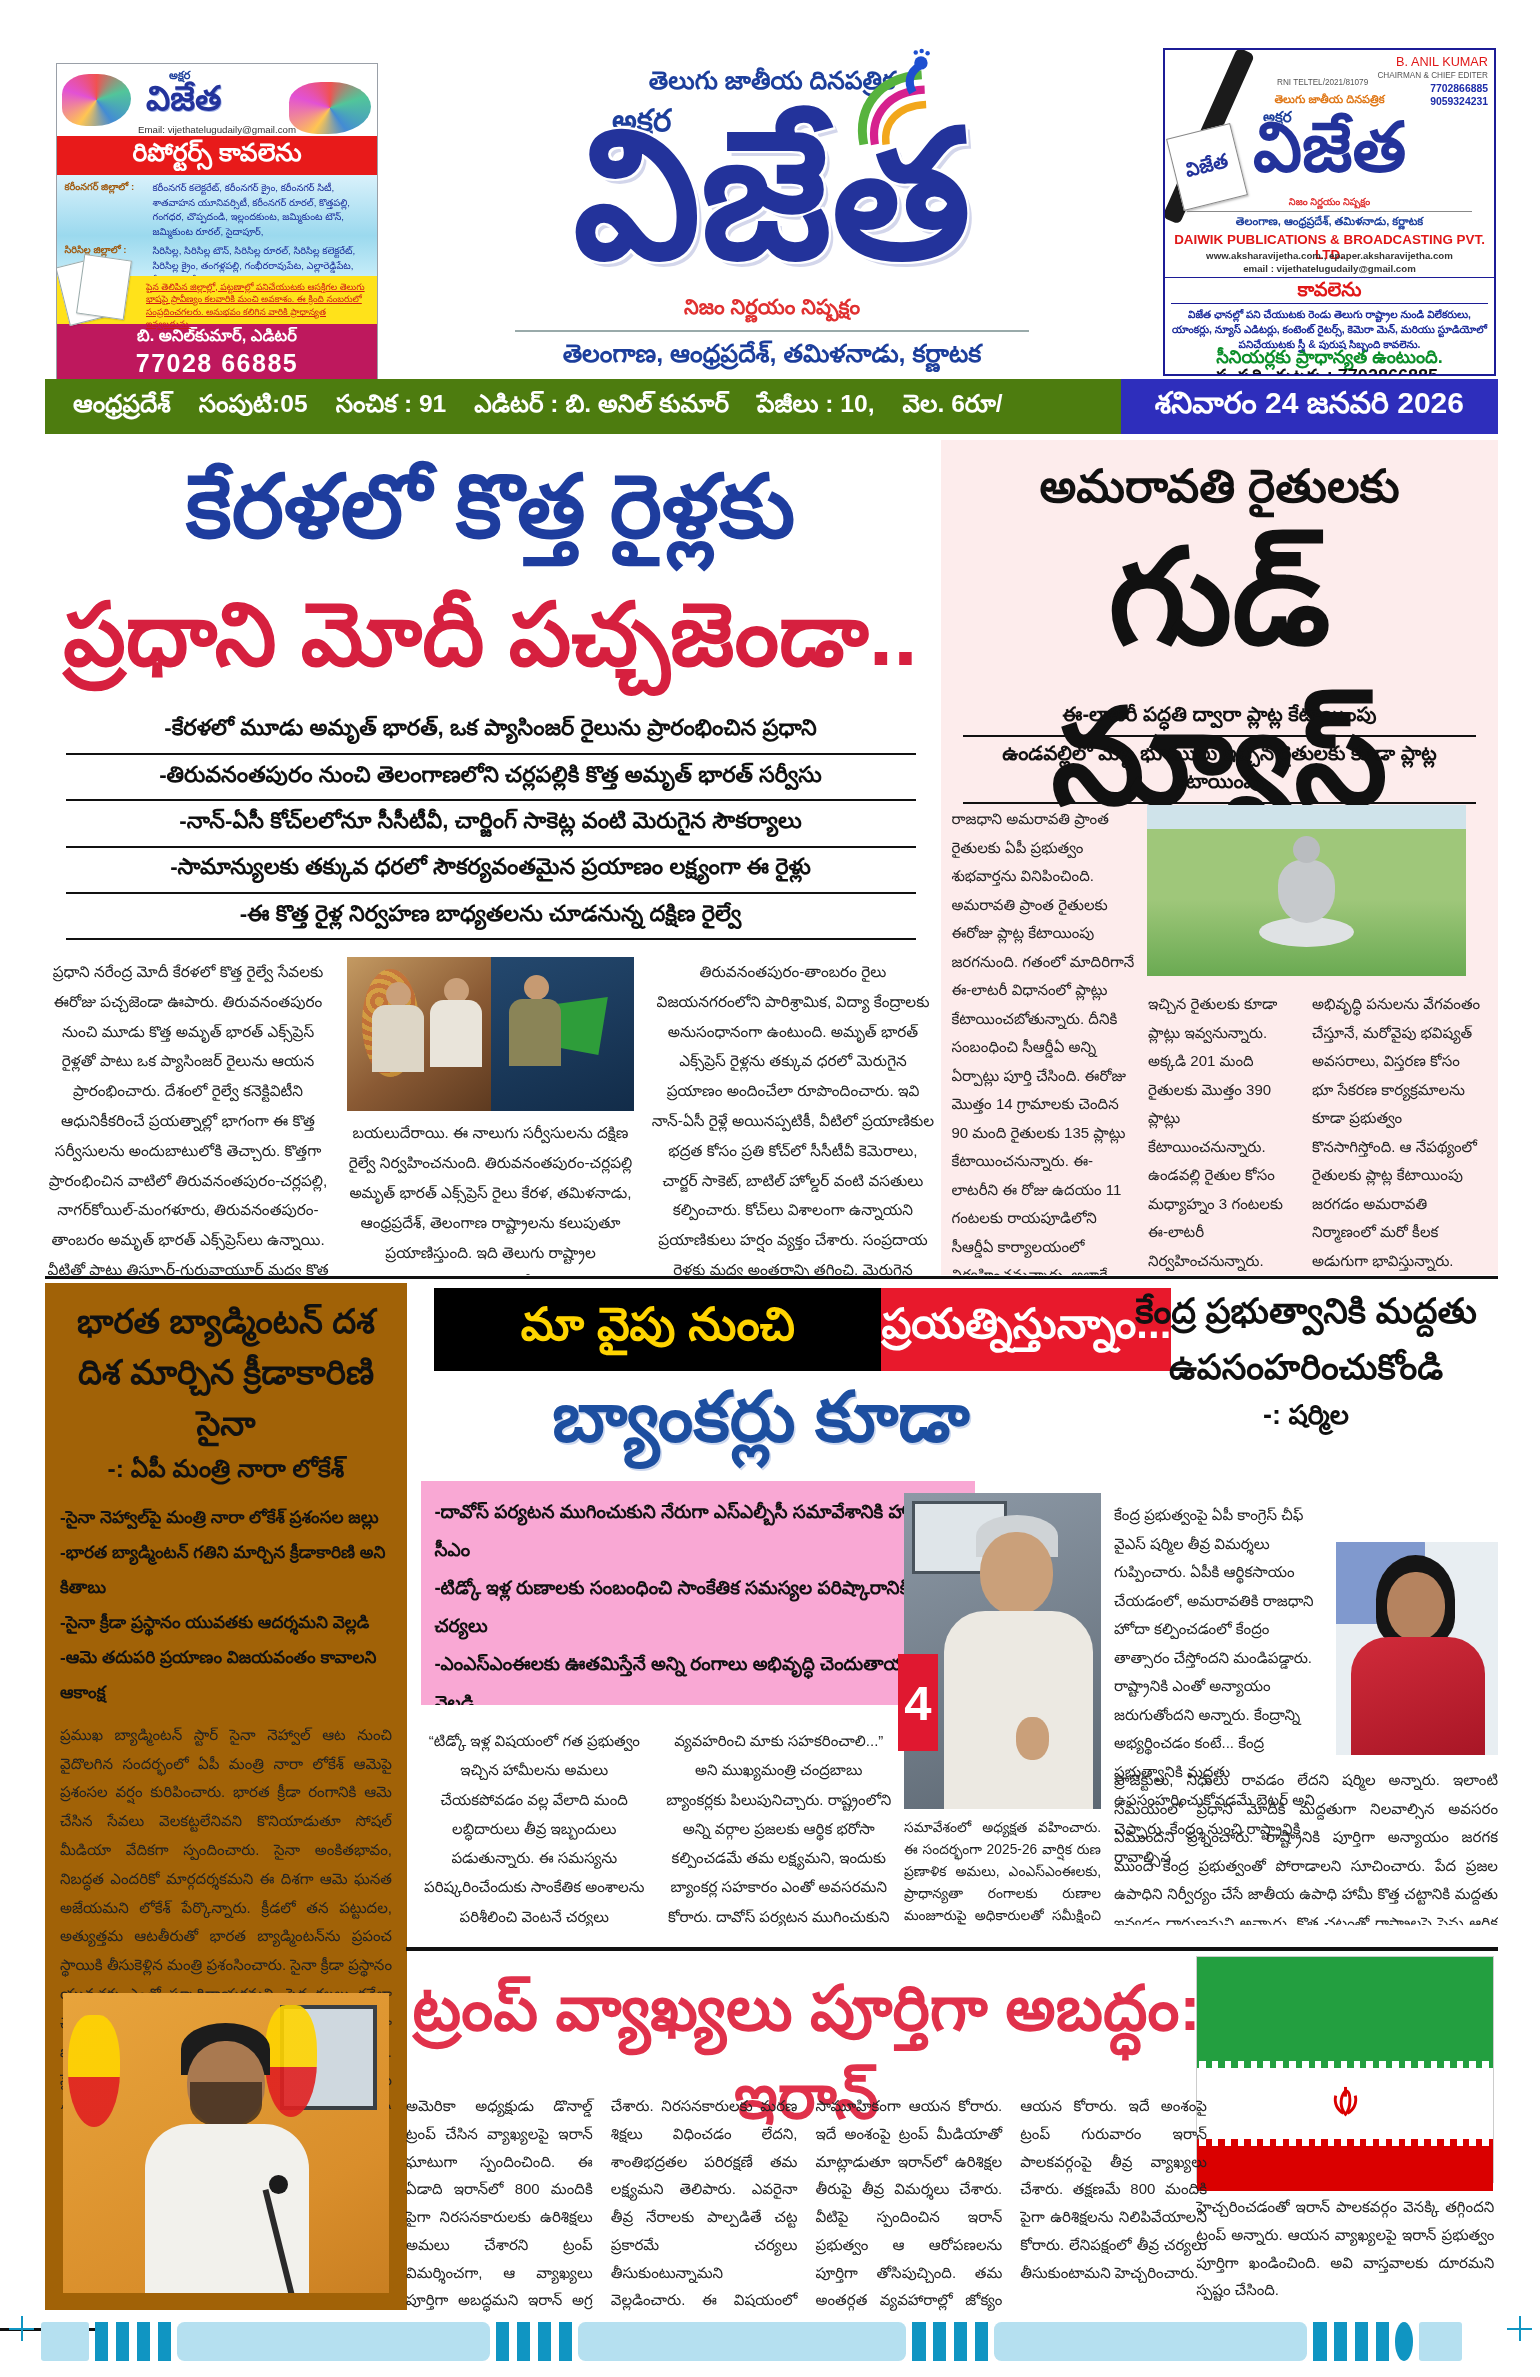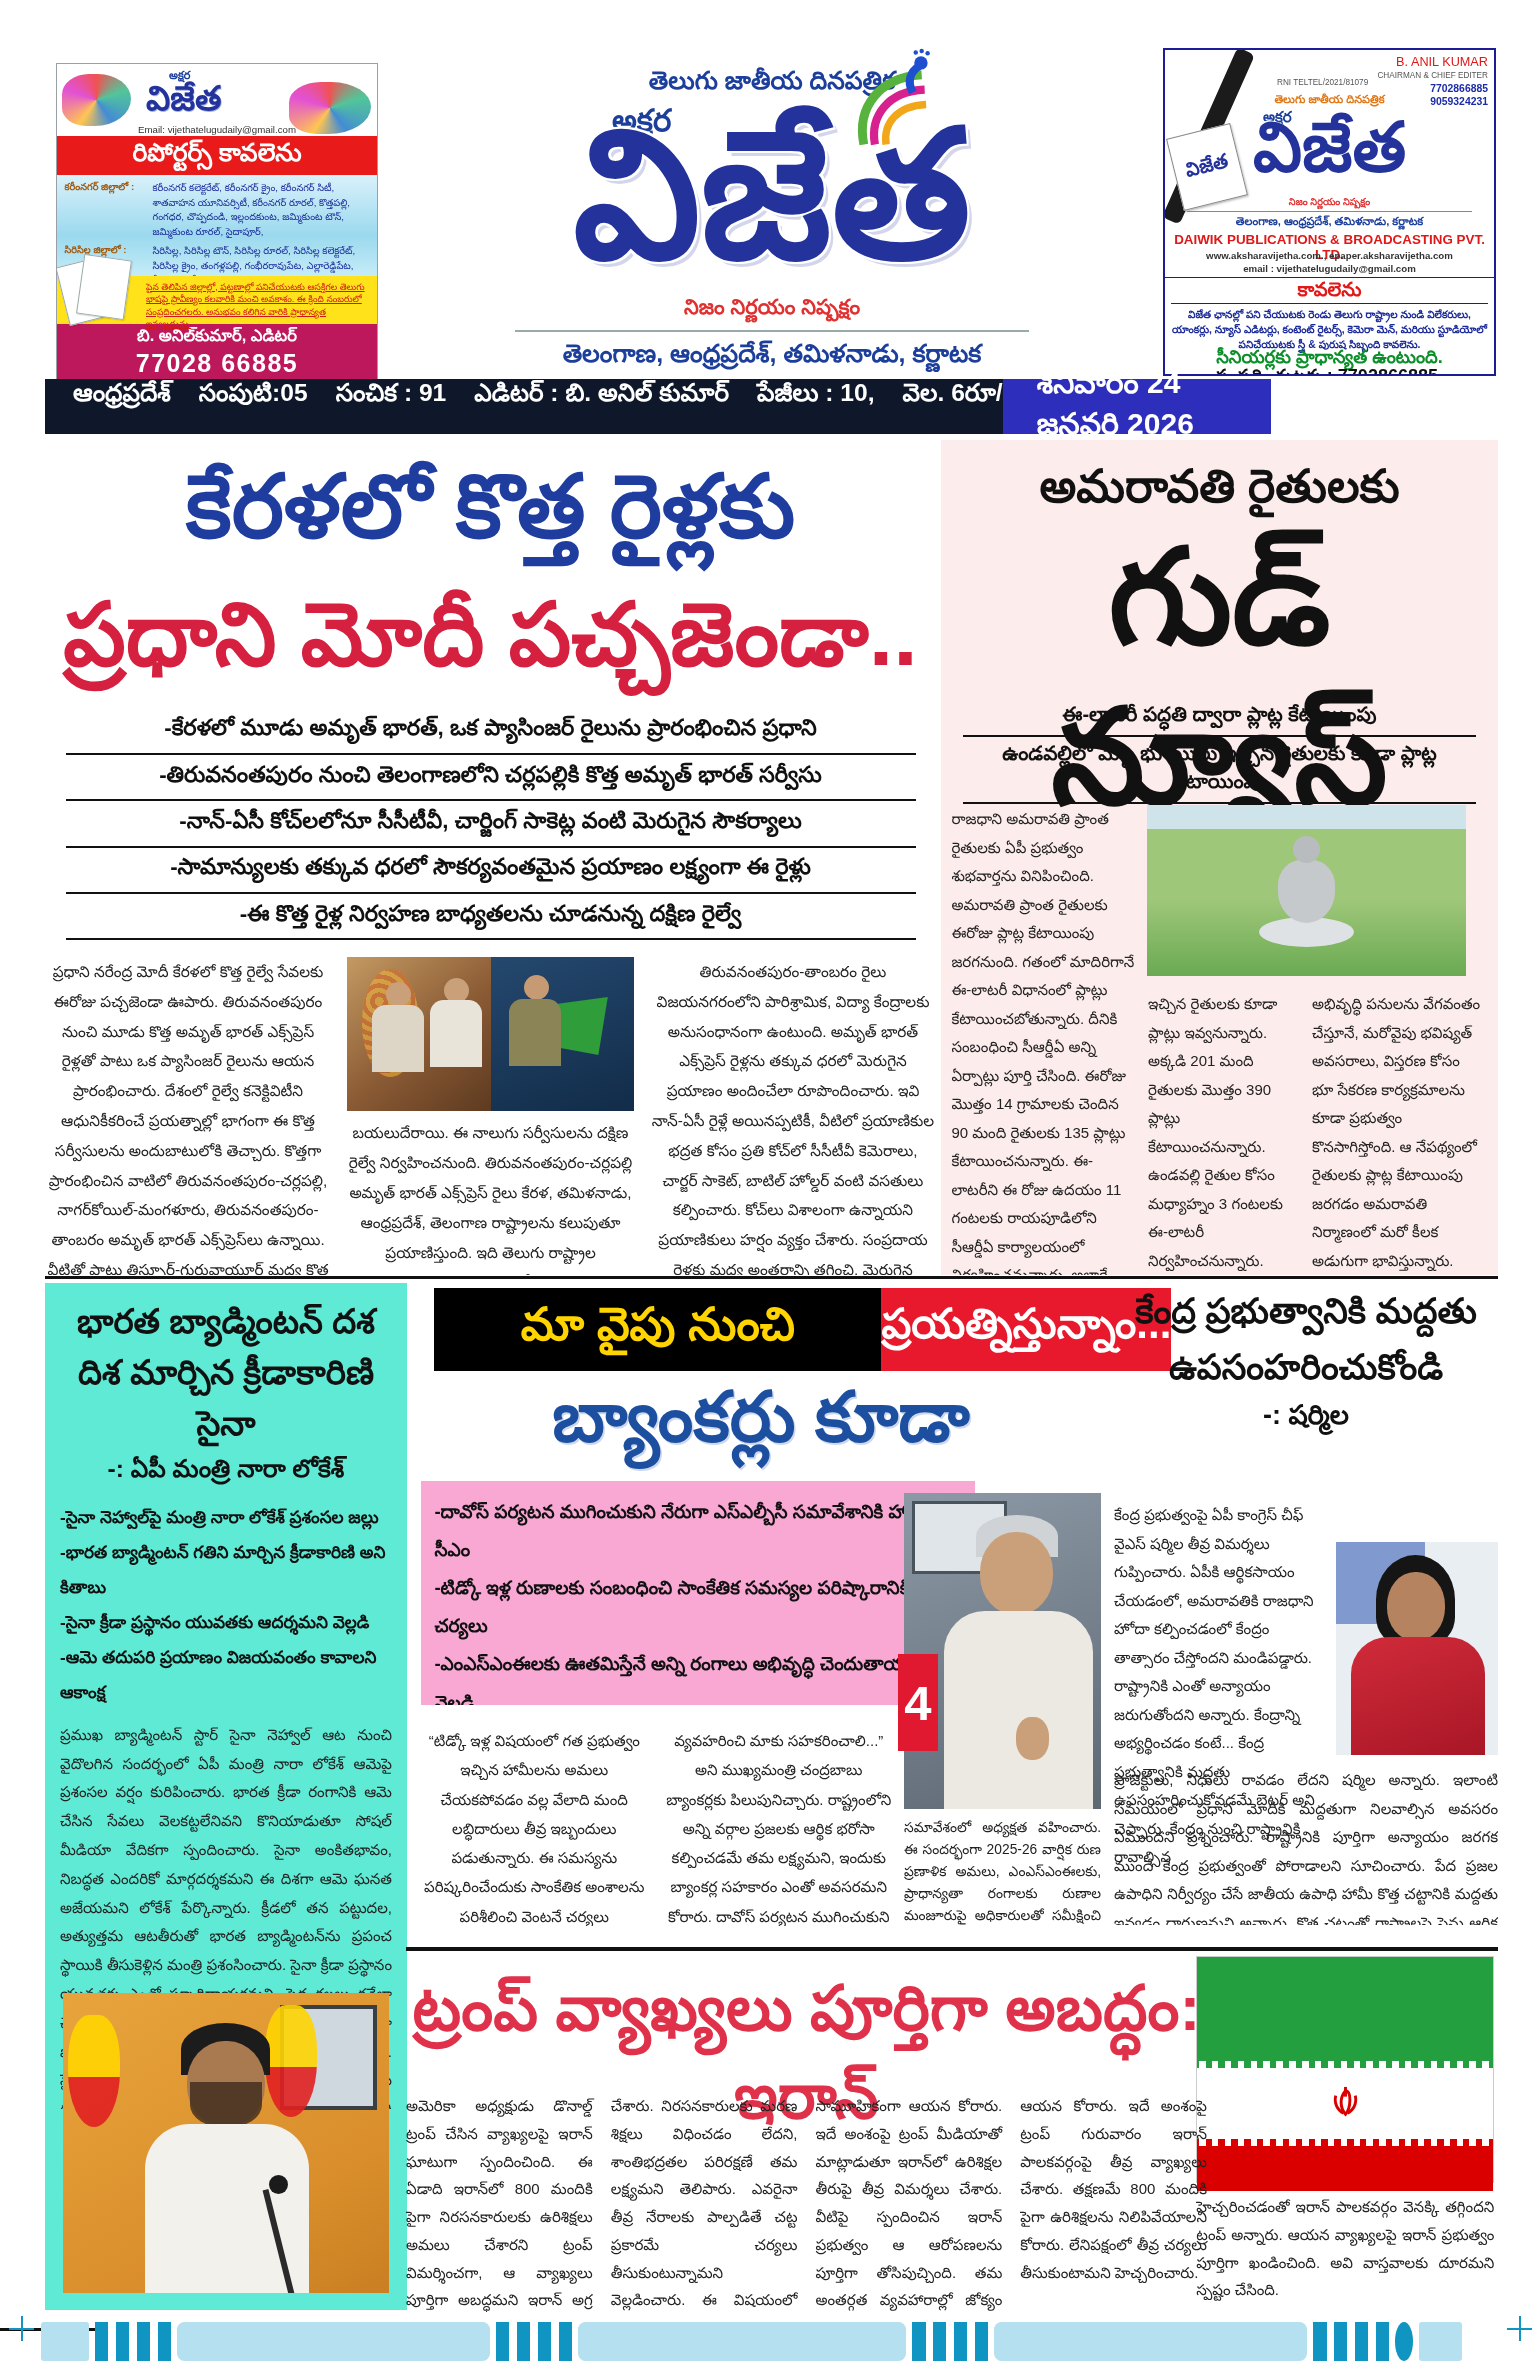--- a/index.html
+++ b/index.html
@@ -66,22 +66,22 @@
   .rad-urls{position:absolute;left:0;right:0;top:200px;text-align:center;font-size:9.7px;font-weight:bold;color:#333;}
   .rad-email{position:absolute;left:0;right:0;top:213px;text-align:center;font-size:9.7px;font-weight:bold;color:#333;}
   .rad-want{position:absolute;left:0;right:0;top:227px;text-align:center;font-size:19.4px;font-weight:900;color:#e01818;
             border-top:1.5px solid #1c1c96;}
   .rad-body{position:absolute;left:6px;right:6px;top:253px;text-align:center;font-size:10.4px;font-weight:bold;
             color:#1a2a9a;line-height:1.45;border-top:1.5px solid #1c1c96;padding-top:3px;}
   .rad-sen{position:absolute;left:0;right:0;top:297px;text-align:center;font-size:18px;font-weight:900;color:#0c8f2a;}
   .rad-con{position:absolute;left:0;right:0;top:316px;text-align:center;font-size:18px;font-weight:900;color:#111;}
 
   
-  .date-strip{left:45px;top:379px;width:1226px;height:55px;background:#0f172a;color:#fff;
-              display:flex;font-size:24.6px;font-weight:bold;}
+  .date-strip{left:45px;top:379px;width:1453px;height:55px;background:#4d7c0f;color:#fff;
+              display:flex;align-items:center;font-size:24.6px;font-weight:bold;}
   .ds-item{margin-left:28px;white-space:nowrap;}
   .ds-date{margin-left:auto;background:#2e2ebc;height:100%;display:flex;align-items:center;
            padding:0 34px;font-size:30px;font-weight:900;}
 
   
   .kerala{left:45px;top:443px;width:891px;height:832px;overflow:hidden;}
   .k-h-blue{font-size:88px;line-height:1.45;font-weight:900;color:#1e3d9e;text-align:center;}
   .k-h-red{font-size:88px;line-height:1.45;font-weight:900;color:#d6203f;text-align:center;}
   .k-bullets{width:850px;margin:10.4px auto 0;}
   .k-bullet{font-size:22.4px;font-weight:bold;color:#111;text-align:center;padding:6.7px 0;
@@ -110,21 +110,21 @@
   .st-head{position:absolute;left:146px;top:31px;width:27px;height:27px;border-radius:50%;background:#b9bcbf;}
   .st-body{position:absolute;left:131px;top:55px;width:57px;height:63px;border-radius:40% 40% 50% 50%;background:#c6c9cc;}
   .st-base{position:absolute;left:112px;top:112px;width:95px;height:30px;border-radius:50%;background:#dfe2e4;}
   .a-col1{position:absolute;left:10.4px;top:365px;width:185px;height:456px;font-size:15px;line-height:1.9;color:#222;}
   .a-col2{position:absolute;left:207px;top:550px;width:151px;height:271px;font-size:15px;line-height:1.9;color:#222;}
   .a-col3{position:absolute;left:371px;top:550px;width:171px;height:271px;font-size:15px;line-height:1.9;color:#222;}
 
   .rule-mid{left:45px;top:1276px;width:1453px;height:3px;background:#111;}
 
   
-  .saina{left:45px;top:1283px;width:362px;height:1027px;background:#5eead4;box-sizing:border-box;
+  .saina{left:45px;top:1283px;width:362px;height:1027px;background:#a16207;box-sizing:border-box;
          padding:13.4px 15px;overflow:hidden;}
   .s-head{font-size:34px;line-height:1.5;font-weight:900;color:#111;text-align:center;}
   .s-by{font-size:24.6px;font-weight:900;color:#111;text-align:center;margin-top:6px;}
   .s-bullets{margin-top:12px;}
   .s-bullet{font-size:17px;font-weight:bold;color:#111;line-height:2.05;}
   .s-body{margin-top:10.4px;font-size:15px;line-height:1.92;color:#222;text-align:justify;height:388px;overflow:hidden;}
   .ph-lokesh{position:absolute;left:18px;top:710px;width:326px;height:300px;
              background:linear-gradient(150deg,#e8a43c,#d98e2b 70%,#c97f22);overflow:hidden;}
   .lk-window{position:absolute;right:12px;top:12px;width:89px;height:97px;background:#cfd8df;border:4.5px solid #3a3f44;}
   .lk-flag{position:absolute;width:52px;height:112px;border-radius:40% 40% 50% 50%;

